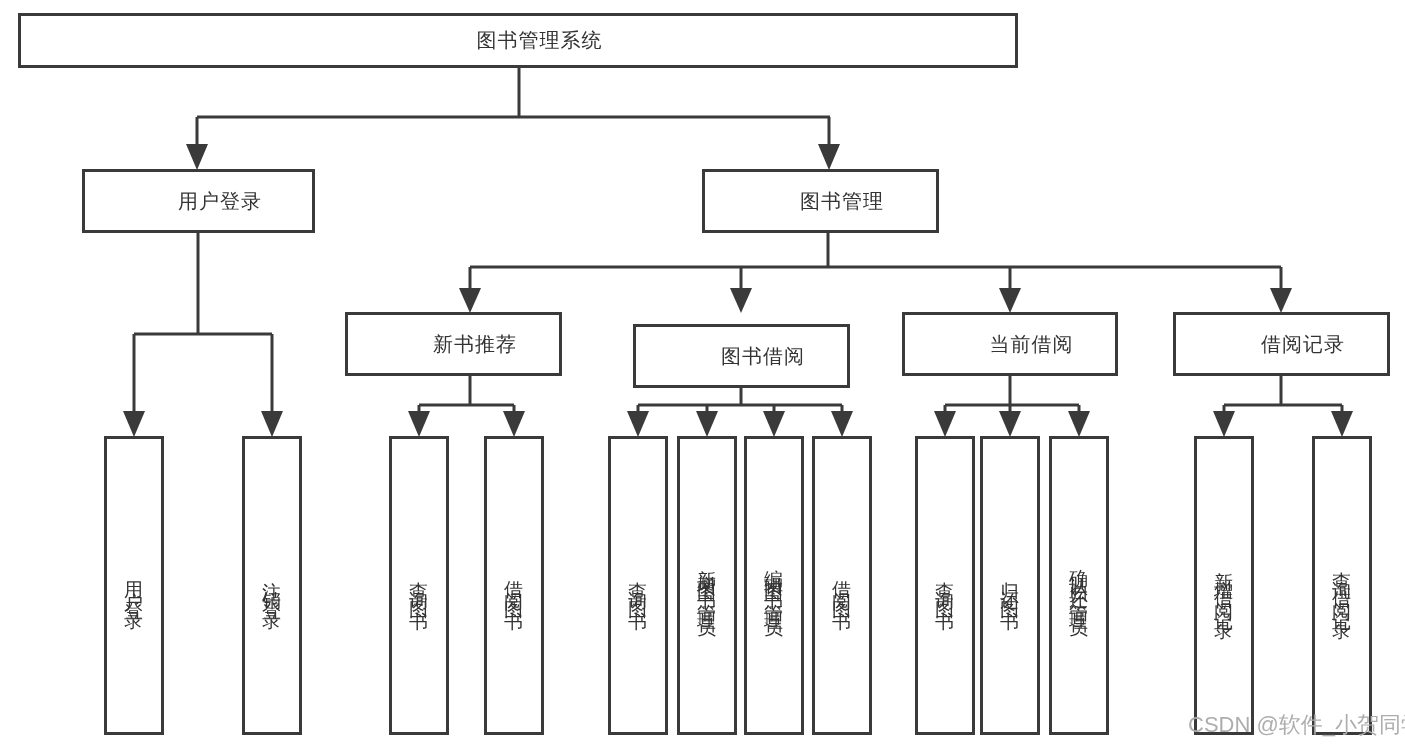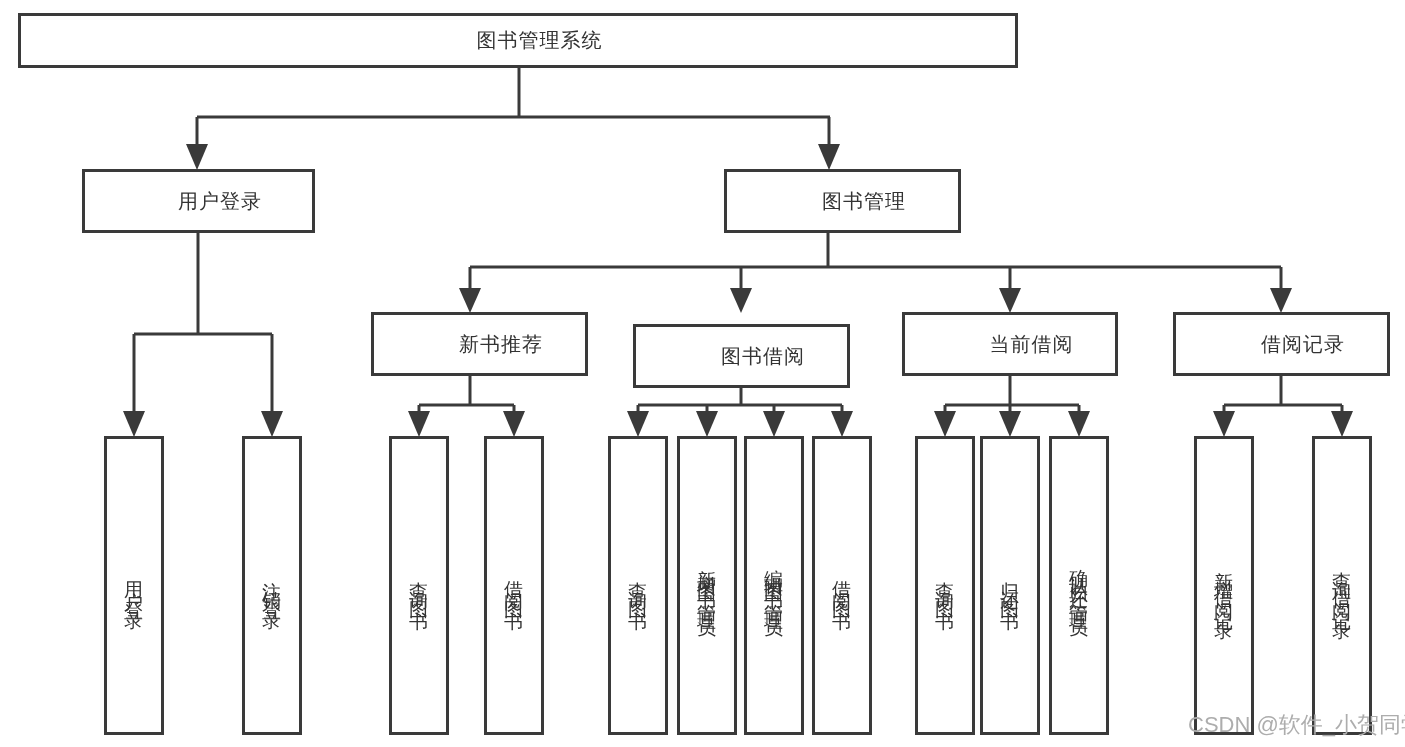--- a/index.html
+++ b/index.html
@@ -33,23 +33,23 @@
     align-items: center;
     justify-content: center;
     color: var(--text-color, #333333);
     font-size: 20px;
     letter-spacing: 1px;
     text-align: center;
     padding-left: 43px;
   }
   .node.root   { left: 18px;  top: 13px;  width: 1000px; height: 55px; }
   .node.l2a    { left: 82px;  top: 169px; width: 233px;  height: 64px; }
-  .node.l2b    { left: 724px; top: 169px; width: 237px;  height: 64px; text-align: center; }
+  .node.l2b    { left: 702px; top: 169px; width: 237px;  height: 64px; text-align: center; }
   .node.l3     { top: 312px; height: 64px; width: 217px; }
-  .node.l3a    { left: 371px; align-items: center; }
+  .node.l3a    { left: 345px; align-items: center; }
   .node.l3b    { left: 633px; margin-top: 12px; }
   .node.l3c    { left: 902px; width: 216px; font-family: Liberation Serif, serif; }
   .node.l3d    { left: 1173px; }
   .node.leaf   { top: 436px; height: 299px; width: 60px; padding: 6px 0; }
   .node.leaf .vtext {
     writing-mode: vertical-rl;
     text-orientation: mixed;
     line-height: 1;
     font-size: 19px;
     letter-spacing: 10px;

